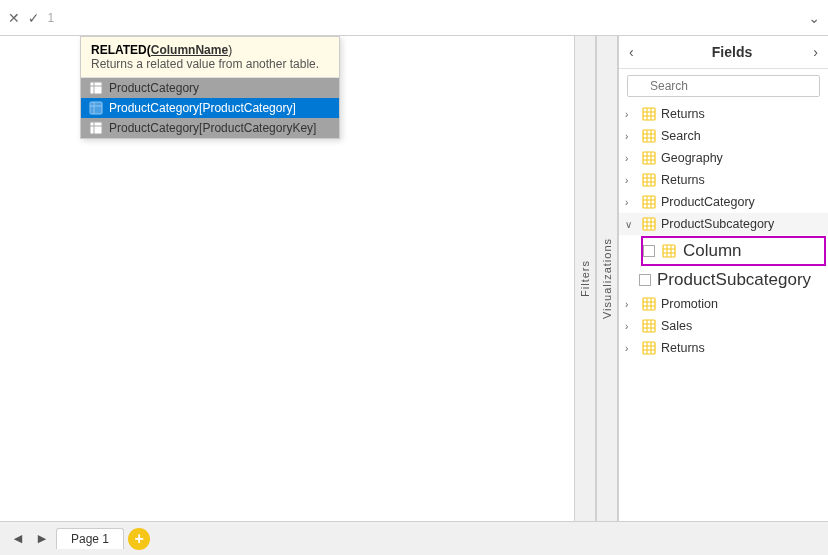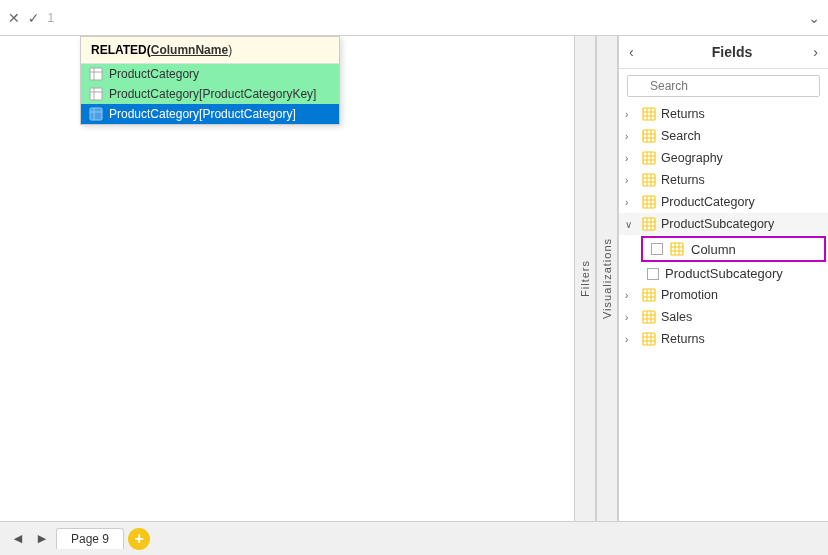--- a/index.html
+++ b/index.html
@@ -63,21 +63,21 @@
       background: #ffffff;
       position: relative;
       overflow: hidden;
     }
 
     
     .autocomplete-popup {
       position: absolute;
       top: 0;
       left: 80px;
-      background: #86efac;
+      background: #a3a3a3;
       border: 1px solid #ccc;
       box-shadow: 2px 2px 6px rgba(0,0,0,0.15);
       z-index: 10;
       min-width: 260px;
     }
     .autocomplete-tooltip {
       background: #fffbe6;
       border-bottom: 1px solid #e0e0e0;
       padding: 6px 10px;
       font-size: 12px;
@@ -227,22 +227,22 @@
       width: 16px;
       height: 16px;
       flex-shrink: 0;
     }
     .field-children {
       padding-left: 20px;
     }
     .field-child-item {
       display: flex;
       align-items: center;
-      padding: 3px 6px 3px 8px;
-      font-size: 13px;
+      padding: 3px 6px 3px 0;
+      font-size: 17px;
       color: #333;
       cursor: pointer;
       gap: 6px;
     }
     .field-child-item.highlighted {
       border: 2px solid #c000c0;
       background: #fff;
       margin: 1px 2px;
       border-radius: 0;
     }
@@ -317,47 +317,48 @@
 
 <div class="main-layout">
 
   <div class="editor-area">
 
     <div class="autocomplete-popup">
       <div class="autocomplete-tooltip">
         <div>
           <span class="func-name">RELATED(</span><span class="param">ColumnName</span><span>)</span>
         </div>
+        <div class="desc">Returns a related value from another table.</div>
       </div>
 
       <div class="autocomplete-item">
         <svg class="table-icon" viewBox="0 0 14 14" fill="none">
           <rect x="1" y="1" width="12" height="12" rx="1" stroke="#aaa" stroke-width="1" fill="white"></rect>
           <line x1="1" y1="5" x2="13" y2="5" stroke="#aaa" stroke-width="1"></line>
           <line x1="5" y1="1" x2="5" y2="13" stroke="#aaa" stroke-width="1"></line>
         </svg>
         <span>ProductCategory</span>
       </div>
 
+      <div class="autocomplete-item selected">
+        <svg class="table-icon" viewBox="0 0 14 14" fill="none">
+          <rect x="1" y="1" width="12" height="12" rx="1" stroke="#90c8f5" stroke-width="1" fill="white" fill-opacity="0.3"></rect>
+          <line x1="1" y1="5" x2="13" y2="5" stroke="#90c8f5" stroke-width="1"></line>
+          <line x1="5" y1="1" x2="5" y2="13" stroke="#90c8f5" stroke-width="1"></line>
+        </svg>
+        <span>ProductCategory[ProductCategory]</span>
+      </div>
+
       <div class="autocomplete-item">
         <svg class="table-icon" viewBox="0 0 14 14" fill="none">
           <rect x="1" y="1" width="12" height="12" rx="1" stroke="#aaa" stroke-width="1" fill="white"></rect>
           <line x1="1" y1="5" x2="13" y2="5" stroke="#aaa" stroke-width="1"></line>
           <line x1="5" y1="1" x2="5" y2="13" stroke="#aaa" stroke-width="1"></line>
         </svg>
         <span>ProductCategory[ProductCategoryKey]</span>
-      </div>
-
-      <div class="autocomplete-item selected">
-        <svg class="table-icon" viewBox="0 0 14 14" fill="none">
-          <rect x="1" y="1" width="12" height="12" rx="1" stroke="#90c8f5" stroke-width="1" fill="white" fill-opacity="0.3"></rect>
-          <line x1="1" y1="5" x2="13" y2="5" stroke="#90c8f5" stroke-width="1"></line>
-          <line x1="5" y1="1" x2="5" y2="13" stroke="#90c8f5" stroke-width="1"></line>
-        </svg>
-        <span>ProductCategory[ProductCategory]</span>
       </div>
     </div>
 
   </div>
 
   <div class="filters-tab">
     <span class="filters-tab-label">Filters</span>
   </div>
 
   <div class="viz-tab">
@@ -527,15 +528,15 @@
       </div>
 
     </div>
   </div>
 
 </div>
 
 <div class="bottom-bar">
   <div class="page-nav-btn">◀</div>
   <div class="page-nav-btn">▶</div>
-  <div class="page-tab">Page 9</div>
+  <div class="page-tab">Page 1</div>
   <div class="add-page-btn">+</div>
 </div>
 
 </body></html>

